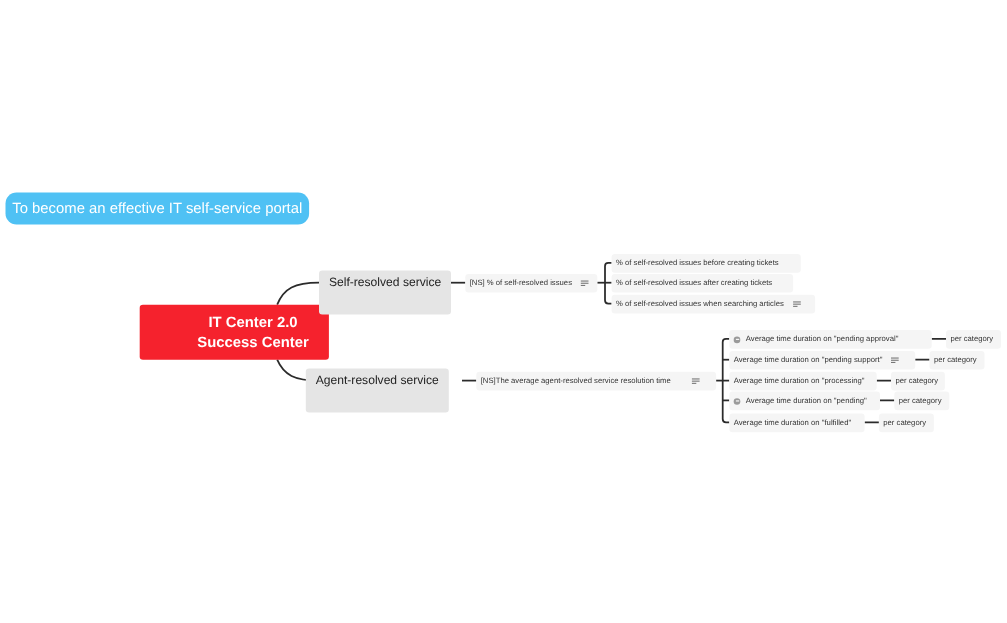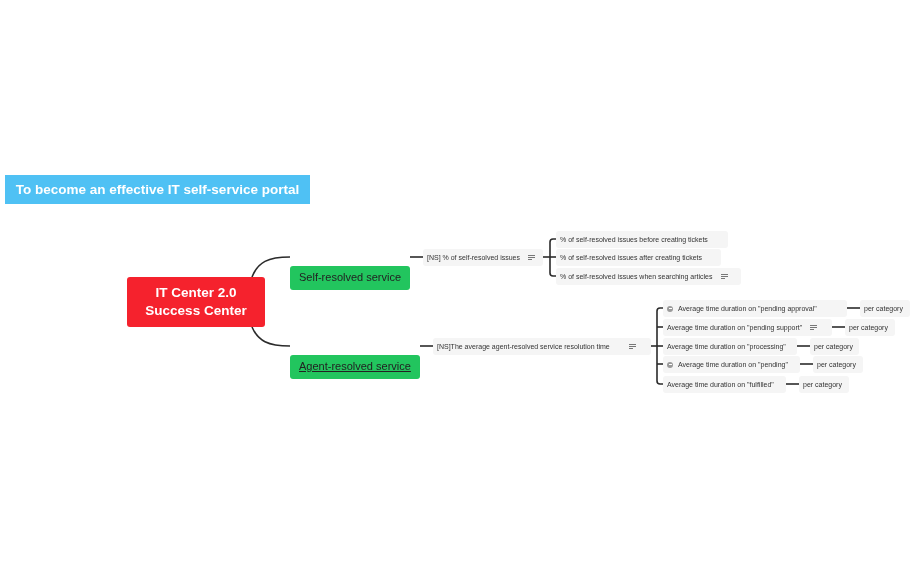--- a/index.html
+++ b/index.html
@@ -3,33 +3,33 @@
 <meta charset="utf-8">
 <style>
   html, body { margin: 0; padding: 0; }
   body {
     width: 915px; height: 566px; background: #ffffff; position: relative; overflow: hidden;
     font-family: "Liberation Sans", "DejaVu Sans", sans-serif;
   }
   .abs { position: absolute; }
   svg.links { position: absolute; left: 0; top: 0; width: 915px; height: 566px; pointer-events: none; }
   .goal {
-    left: 5px; top: 175px; width: 305px; height: 29px;
-    background: #4fc1f4; border-radius: 0; color: #ffffff;
-    font-weight: bold; font-size: 13.5px; line-height: 29px; text-align: center;
+    left: 5px; top: 175px; width: 276px; height: 29px;
+    background: #4fc1f4; border-radius: 10px; color: #ffffff;
+    font-weight: normal; font-size: 13.5px; line-height: 29px; text-align: center;
   }
   .central {
     left: 127px; top: 277px; width: 138px; height: 50px;
     background: #f5222d; border-radius: 3px; color: #ffffff;
     font-weight: bold; font-size: 13.5px; line-height: 18px; text-align: center;
-    display: flex; flex-direction: column; justify-content: center; align-items: center;
+    display: flex; flex-direction: column; justify-content: center; align-items: center; padding-left: 34px;
   }
   .l1 {
-    height: 24px; line-height: 22px; background: #22c55e; border-radius: 3px;
-    color: #222; font-size: 11px; padding: 0 9px; box-sizing: border-box; white-space: nowrap; margin-top: 20px;
+    height: 40px; line-height: 22px; background: #e5e5e5; border-radius: 3px;
+    color: #222; font-size: 11px; padding: 0 9px; box-sizing: border-box; white-space: nowrap;
   }
   .node {
     height: 17px; line-height: 17px; background: #f5f5f5; border-radius: 3px;
     color: #333; font-size: 7px; padding: 0 4px; box-sizing: border-box; white-space: nowrap;
     display: flex; align-items: center;
   }
   .note-icon {
     display: inline-block; width: 7px; margin-left: 8px; position: relative; height: 6px;
   }
   .note-icon i {
@@ -99,21 +99,21 @@
 </div>
 <div class="abs node" style="left:556px; top:268px; width:185px;">
   <span>% of self-resolved issues when searching articles</span>
   <span class="note-icon">
       <i style="top:0;width:7px"></i>
       <i style="top:2px;width:7px"></i>
       <i style="top:4px;width:4px"></i>
     </span>
 </div>
 
-<div class="abs l1" style="left:290px; top:335px; width:130px;text-decoration:underline;">
+<div class="abs l1" style="left:278px; top:335px; width:130px;">
   <span>Agent-resolved service</span>
 </div>
 <div class="abs node" style="left:433px; top:338px; width:218px;">
   <span>[NS]The average agent-resolved service resolution time</span>
   <span class="note-icon" style="margin-left:19px">
       <i style="top:0;width:7px"></i>
       <i style="top:2px;width:7px"></i>
       <i style="top:4px;width:4px"></i>
     </span>
 </div>

